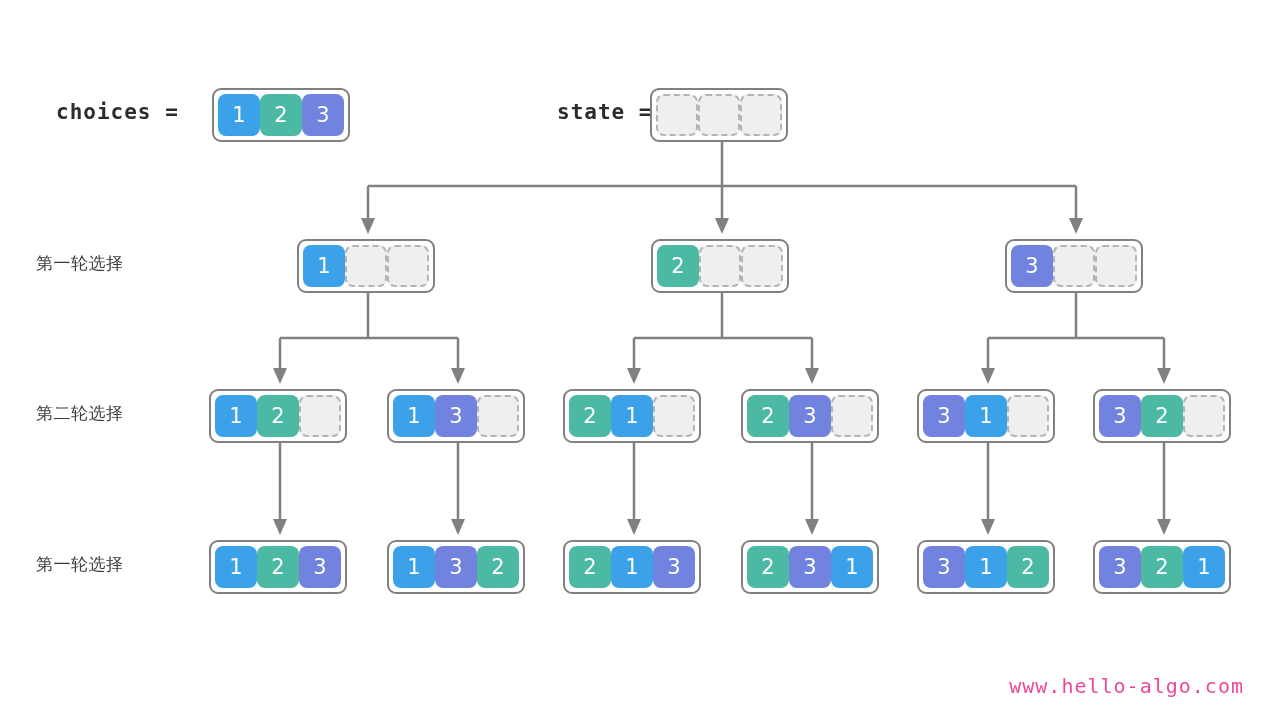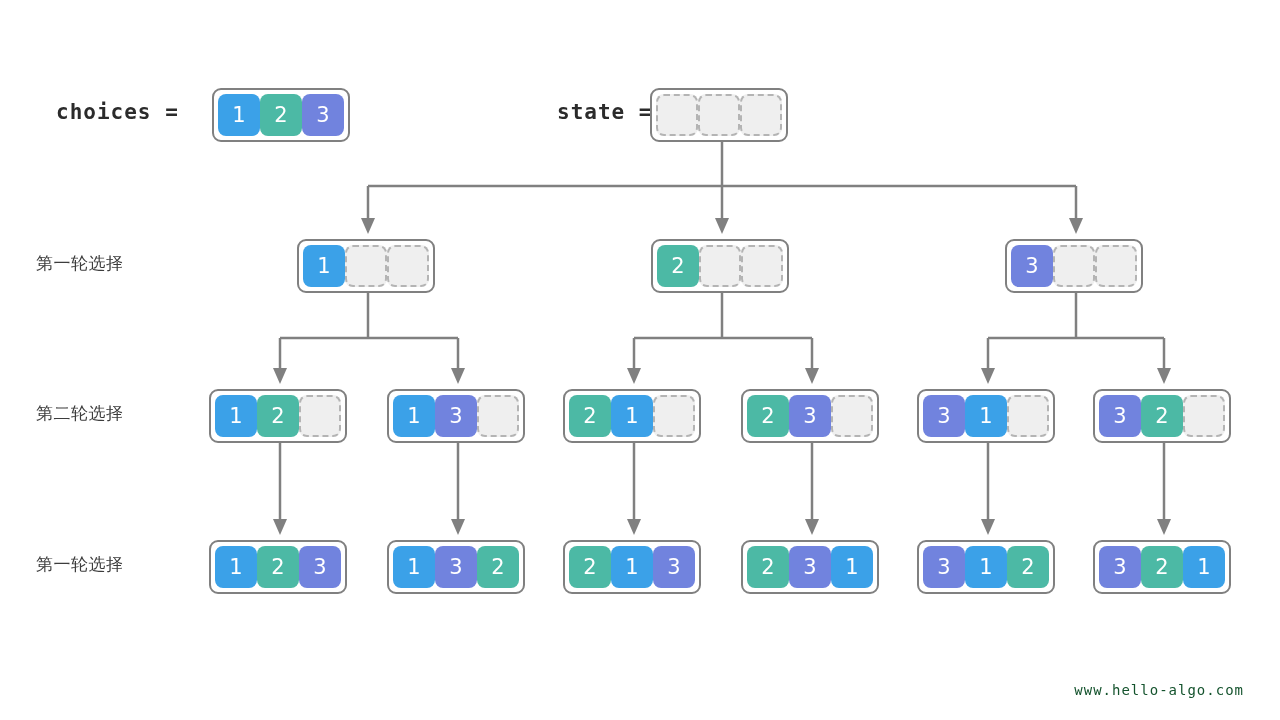--- a/index.html
+++ b/index.html
@@ -83,22 +83,22 @@
   .cell.v1 { background: #3ba1e8; }
   .cell.v2 { background: #4cb9a5; }
   .cell.v3 { background: #7183de; }
 
   
   .watermark {
     position: absolute;
     right: 36px;
     bottom: 22px;
     font-family: "DejaVu Sans Mono", "Liberation Mono", monospace;
-    font-size: 14px;
-    color: #14532d;
+    font-size: 20px;
+    color: #ec4899;
     letter-spacing: 1px;
   }
 </style>
 </head>
 <body>
 
 <div id="stage">
 
   <svg id="edges" viewBox="0 0 1280 720" width="1280" height="720" xmlns="http://www.w3.org/2000/svg">
     <defs>

